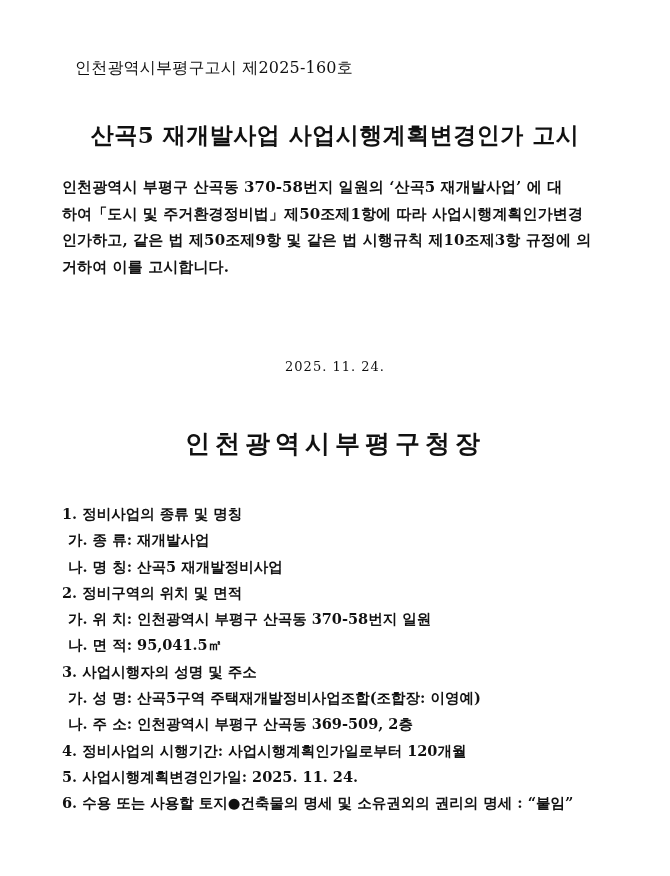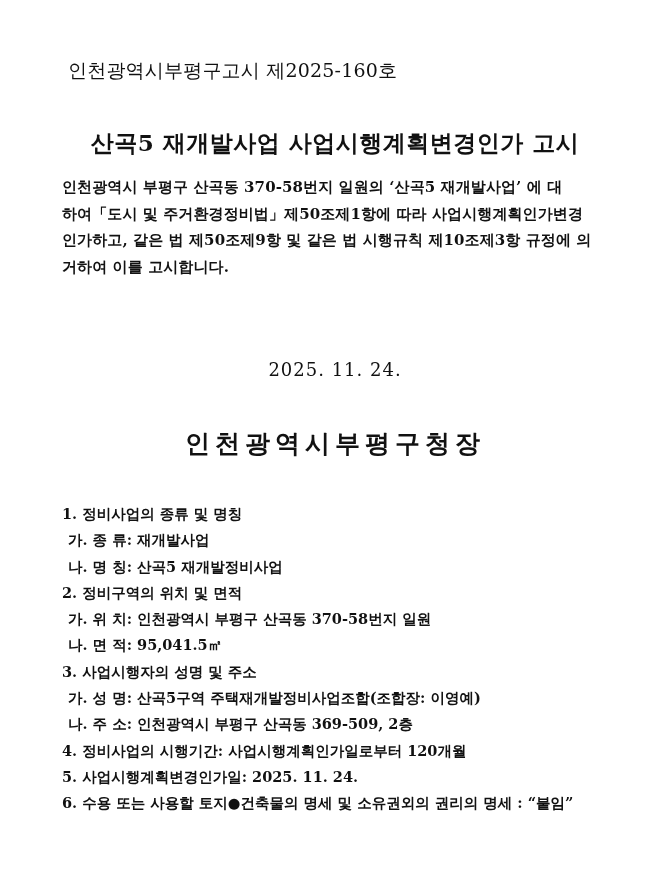--- a/index.html
+++ b/index.html
@@ -2,25 +2,25 @@
 <html><head>
   <meta charset="utf-8">
   <style>
     html, body { margin: 0; padding: 0; background: #ffffff; }
     body {
       width: 670px; height: 876px; position: relative; overflow: hidden;
       font-family: "DejaVu Serif", "Liberation Serif", serif;
       color: #111111;
     }
     .abs { position: absolute; white-space: nowrap; }
-    .notice-no { left: 68px; top: 58px; font-size: 19px; letter-spacing: 0.2px; }
-    .title { left: 0; width: 670px; top: 128px; text-align: center; font-size: 23px; font-weight: bold; letter-spacing: 0.5px; }
+    .notice-no { left: 75px; top: 58px; font-size: 16px; letter-spacing: 0.2px; }
+    .title { left: 0; width: 670px; top: 120px; text-align: center; font-size: 23px; font-weight: bold; letter-spacing: 0.5px; }
     .para { left: 62px; top: 174px; width: 548px; font-size: 15px; line-height: 26.5px; white-space: normal; text-align: justify; }
     .para .line { display: block; white-space: nowrap; font-weight: bold; letter-spacing: 0.1px; }
-    .date { left: 0; width: 670px; top: 359px; text-align: center; font-size: 18px; letter-spacing: 1px; }
+    .date { left: 0; width: 670px; top: 359px; text-align: center; font-size: 13px; letter-spacing: 1px; }
     .signatory { left: 0; width: 670px; top: 427px; text-align: center; font-size: 25px; font-weight: bold; letter-spacing: 5px; }
     .list { left: 62px; top: 501px; font-size: 14.5px; font-weight: bold; }
     .list .row { height: 26.3px; line-height: 26.3px; white-space: nowrap; }
     .list .sub { padding-left: 6px; }
   </style>
 </head>
 <body>
 
 <div class="abs notice-no">인천광역시부평구고시 제2025-160호</div>
 

